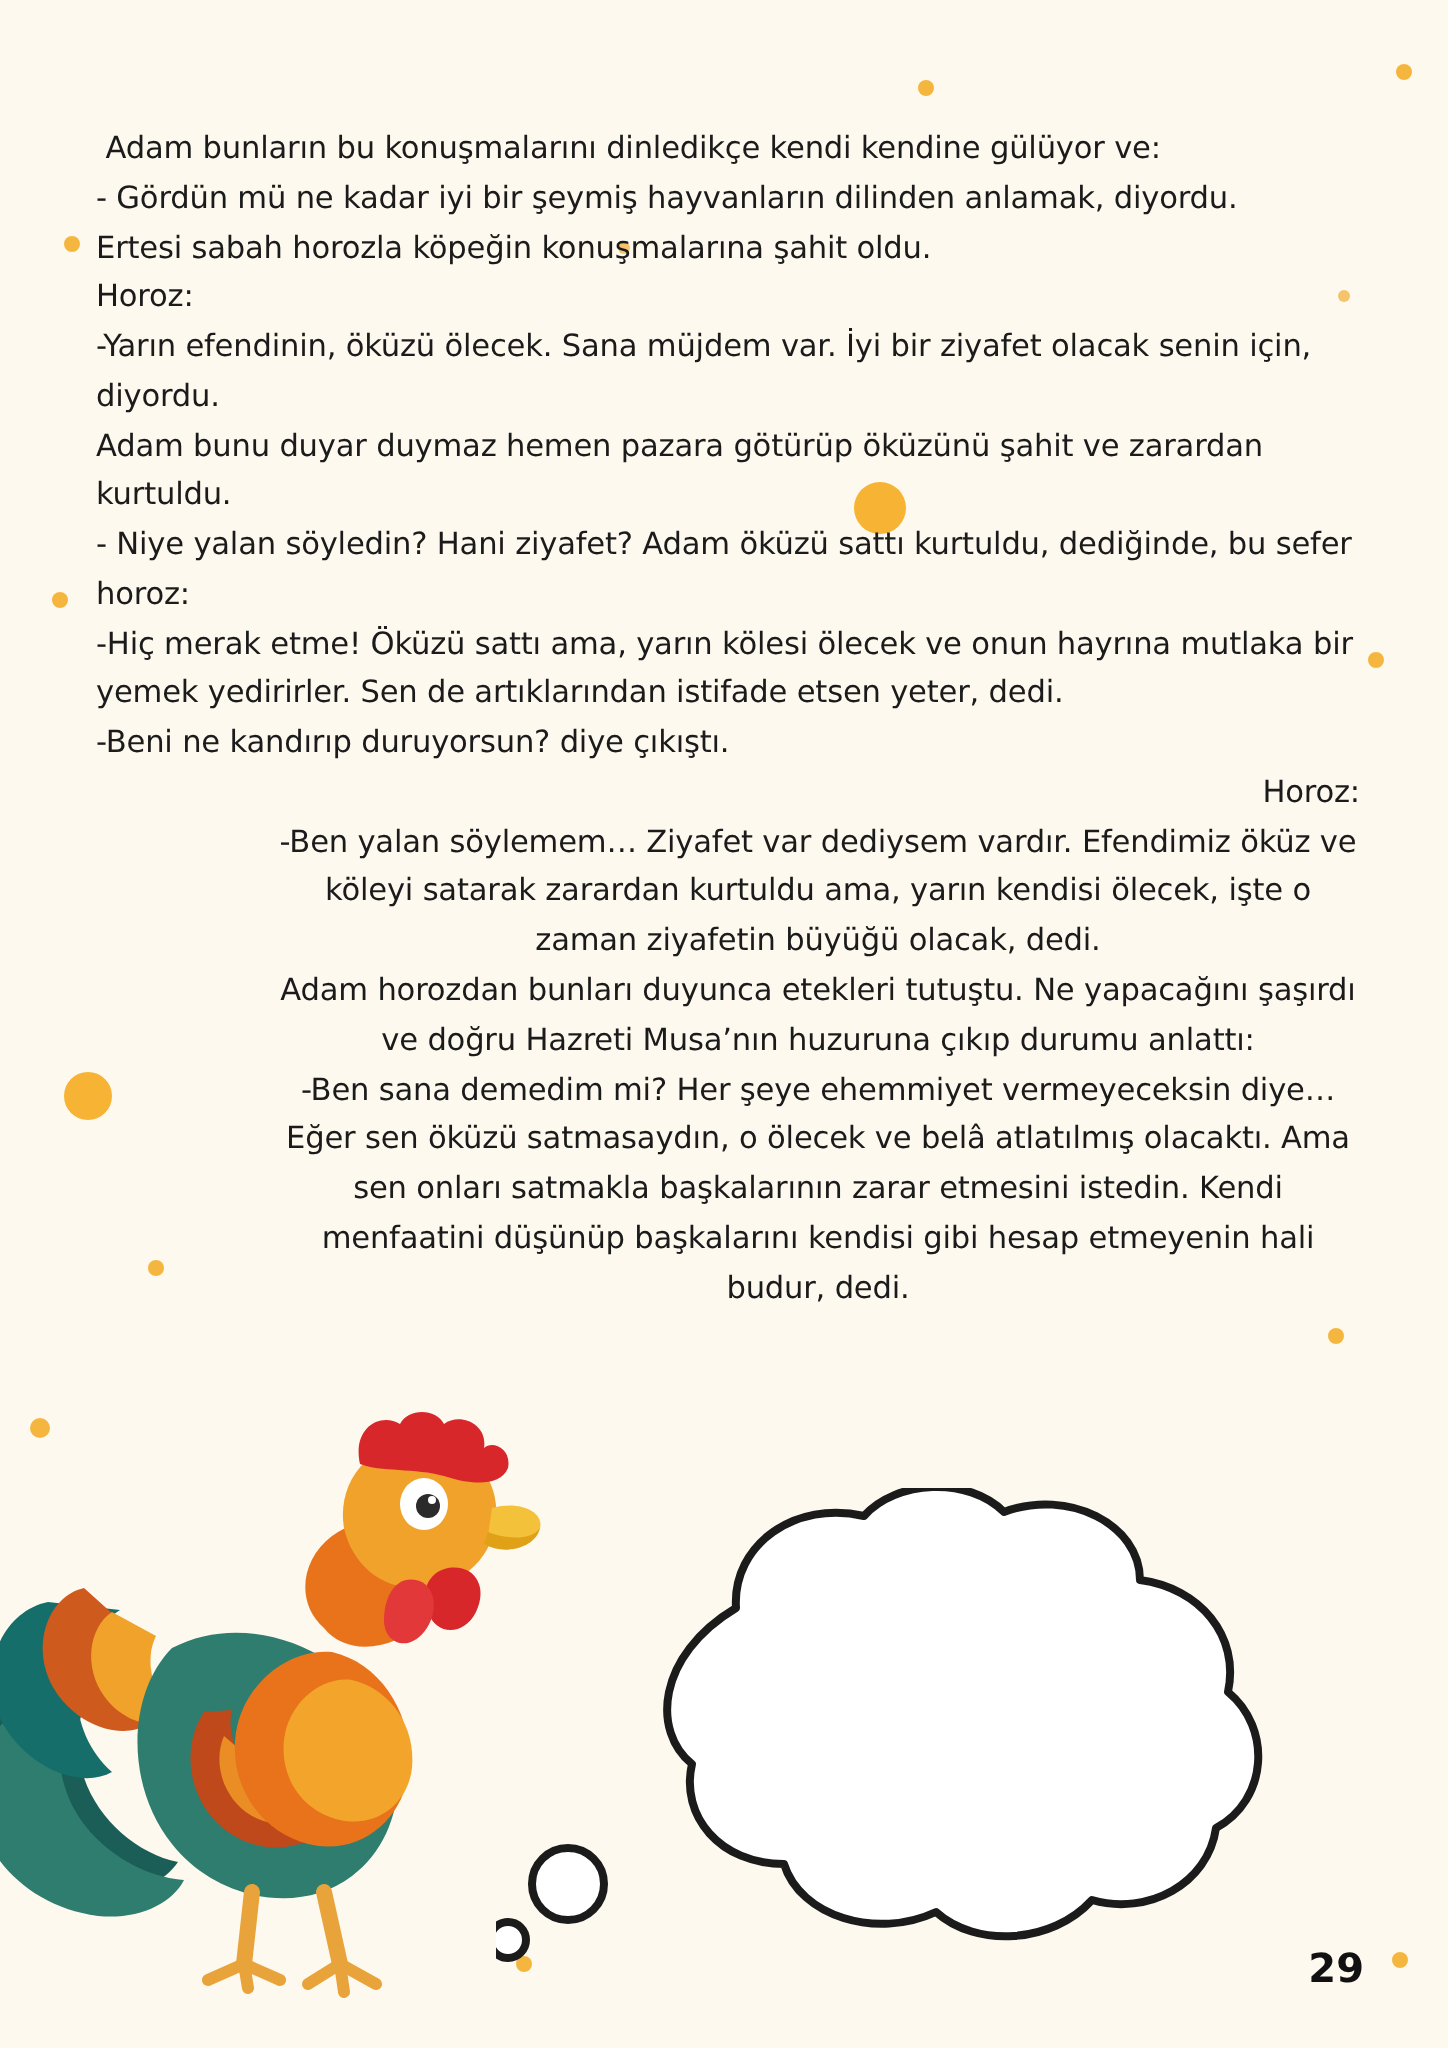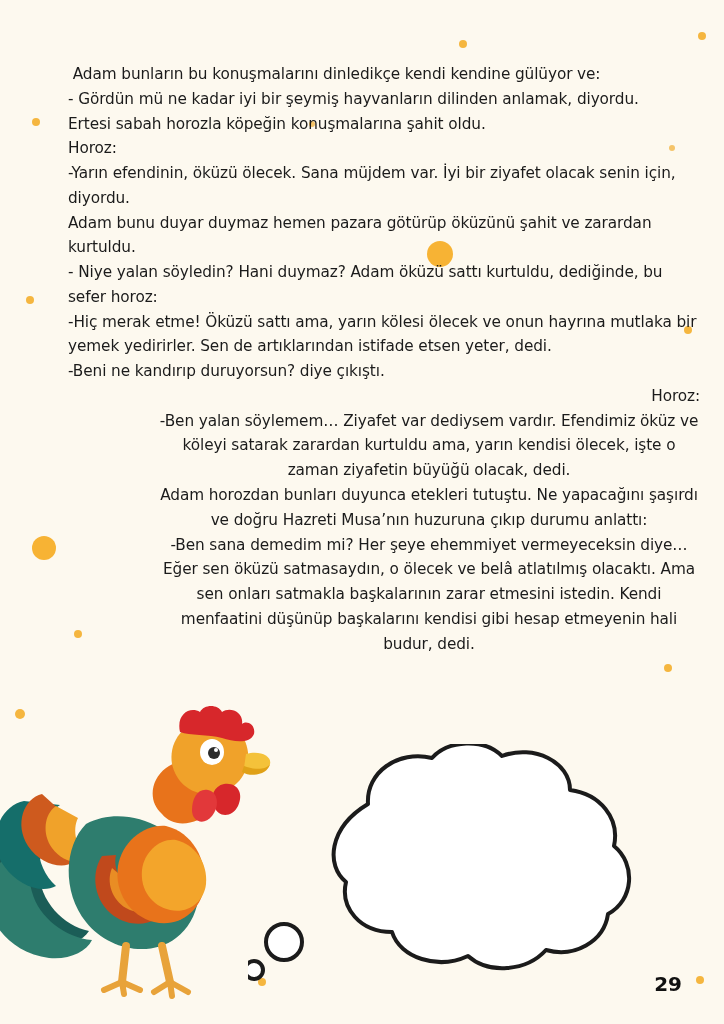--- a/index.html
+++ b/index.html
@@ -32,21 +32,20 @@
   .text-block {
     position: absolute;
     left: 48px;
     top: 62px;
     width: 632px;
     font-size: 15.3px;
     line-height: 1.62;
     color: #1b1b1b;
     font-family: "DejaVu Sans", sans-serif;
     letter-spacing: -0.1px;
-    margin-left: 20px;
   }
 
   .para {
     margin: 0;
     white-space: pre-wrap;
   }
 
   .para.left {
     text-align: left;
   }
@@ -108,21 +107,21 @@
       <div class="dot" style="left: 258px; top: 978px; width: 8px; height: 8px; background: rgb(245, 182, 63);"></div>
     </div>
 
   <div class="text-block" id="text-block">
       <p class="para left"> Adam bunların bu konuşmalarını dinledikçe kendi kendine gülüyor ve:</p>
       <p class="para left">- Gördün mü ne kadar iyi bir şeymiş hayvanların dilinden anlamak, diyordu.</p>
       <p class="para left">Ertesi sabah horozla köpeğin konuşmalarına şahit oldu.</p>
       <p class="para left">Horoz:</p>
       <p class="para left">-Yarın efendinin, öküzü ölecek. Sana müjdem var. İyi bir ziyafet olacak senin için, diyordu.</p>
       <p class="para left">Adam bunu duyar duymaz hemen pazara götürüp öküzünü şahit ve zarardan kurtuldu.</p>
-      <p class="para left">- Niye yalan söyledin? Hani duymaz? Adam öküzü sattı kurtuldu, dediğinde, bu sefer horoz:</p>
+      <p class="para left">- Niye yalan söyledin? Hani ziyafet? Adam öküzü sattı kurtuldu, dediğinde, bu sefer horoz:</p>
       <p class="para left">-Hiç merak etme! Öküzü sattı ama, yarın kölesi ölecek ve onun hayrına mutlaka bir yemek yedirirler. Sen de artıklarından istifade etsen yeter, dedi.</p>
       <p class="para left">-Beni ne kandırıp duruyorsun? diye çıkıştı.</p>
       <p class="para right">Horoz:</p>
       <p class="para indent-right">-Ben yalan söylemem… Ziyafet var dediysem vardır. Efendimiz öküz ve köleyi satarak zarardan kurtuldu ama, yarın kendisi ölecek, işte o zaman ziyafetin büyüğü olacak, dedi.</p>
       <p class="para indent-right">Adam horozdan bunları duyunca etekleri tutuştu. Ne yapacağını şaşırdı ve doğru Hazreti Musa’nın huzuruna çıkıp durumu anlattı:</p>
       <p class="para indent-right">-Ben sana demedim mi? Her şeye ehemmiyet vermeyeceksin diye… Eğer sen öküzü satmasaydın, o ölecek ve belâ atlatılmış olacaktı. Ama sen onları satmakla başkalarının zarar etmesini istedin. Kendi menfaatini düşünüp başkalarını kendisi gibi hesap etmeyenin hali budur, dedi.</p>
     </div>
 
   <div class="illustration">
     <svg viewBox="0 0 280 300" width="280" height="300" xmlns="http://www.w3.org/2000/svg">

